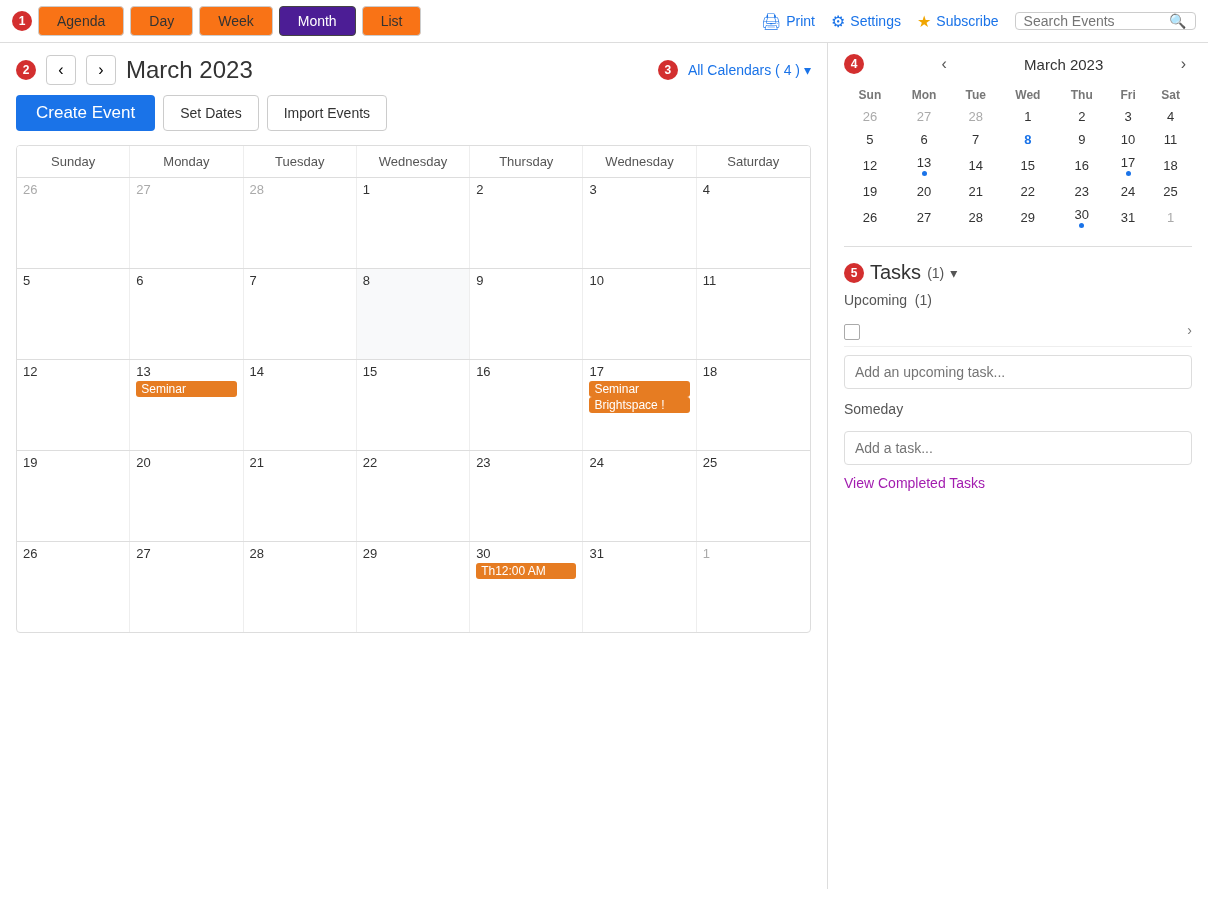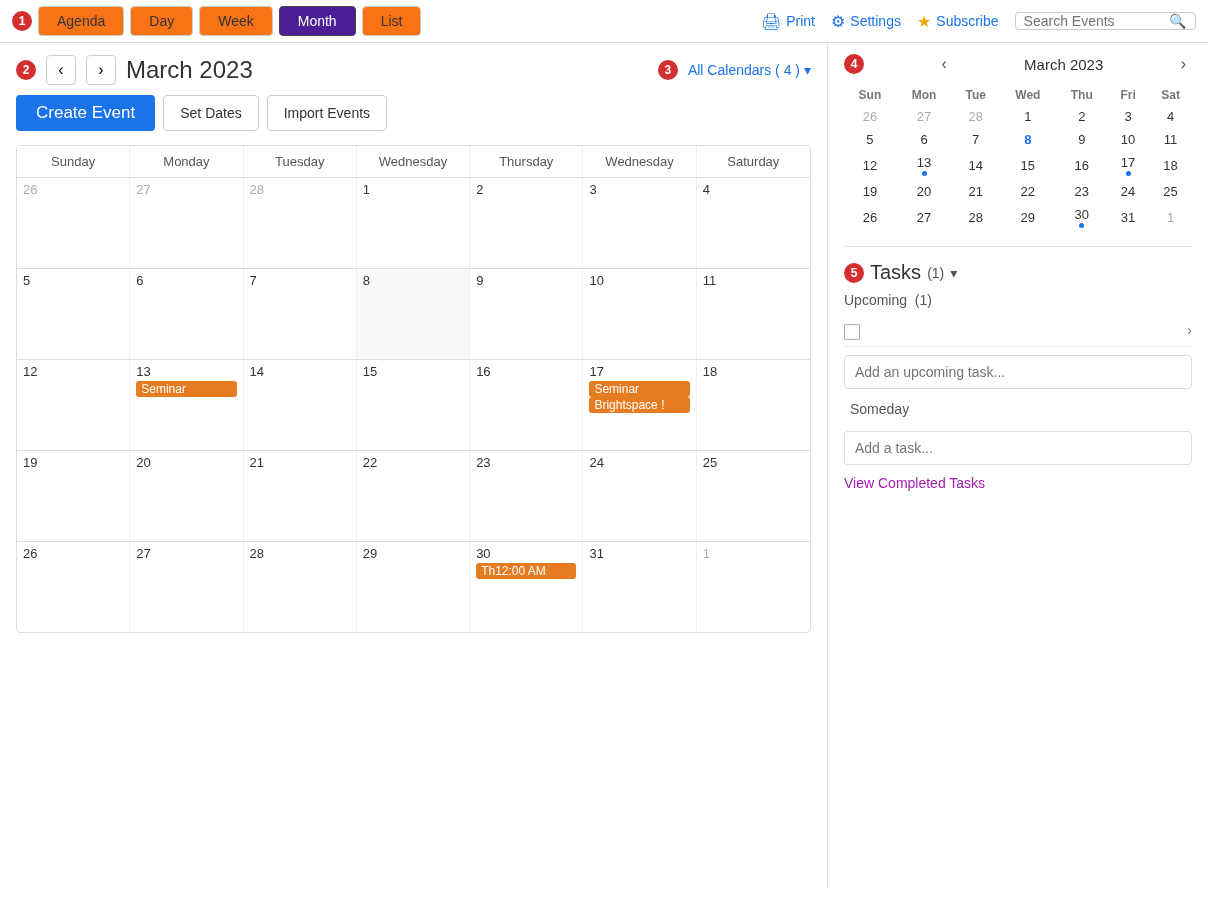--- a/index.html
+++ b/index.html
@@ -63,21 +63,21 @@
     .tasks-title { font-size: 20px; font-weight: 400; }
     .tasks-count { font-size: 14px; color: #555; }
     .tasks-chevron { color: #555; font-size: 14px; cursor: pointer; }
     .upcoming-header { font-size: 14px; font-weight: 500; color: #555; margin-bottom: 8px; }
     .task-item { display: flex; align-items: flex-start; gap: 8px; padding: 6px 0; border-bottom: 1px solid #eee; cursor: pointer; }
     .task-checkbox { width: 16px; height: 16px; border: 1px solid #aaa; border-radius: 2px; flex-shrink: 0; margin-top: 2px; cursor: pointer; }
     .task-text { font-size: 14px; color: #333; flex: 1; }
     .task-due { font-size: 12px; color: #777; margin-top: 2px; }
     .task-arrow { color: #777; font-size: 14px; }
     .task-input { width: 100%; border: 1px solid #ddd; border-radius: 4px; padding: 8px 10px; font-size: 14px; margin-top: 8px; color: #888; outline: none; cursor: text; }
-    .someday-label { font-size: 14px; font-weight: 500; color: #555; margin: 12px 6px 6px; }
+    .someday-label { font-size: 14px; font-weight: 500; color: #555; margin: 12px 0 6px; }
     .view-completed { color: #a21caf; font-size: 14px; cursor: pointer; margin-top: 10px; display: inline-block; }
 
     
     .badge-circle { background: #d32f2f; color: #fff; border-radius: 50%; width: 20px; height: 20px; font-size: 12px; font-weight: bold; display: inline-flex; align-items: center; justify-content: center; }
   </style>
 </head>
 <body>
 
 <div class="top-nav">
   <span class="badge-circle">1</span>

